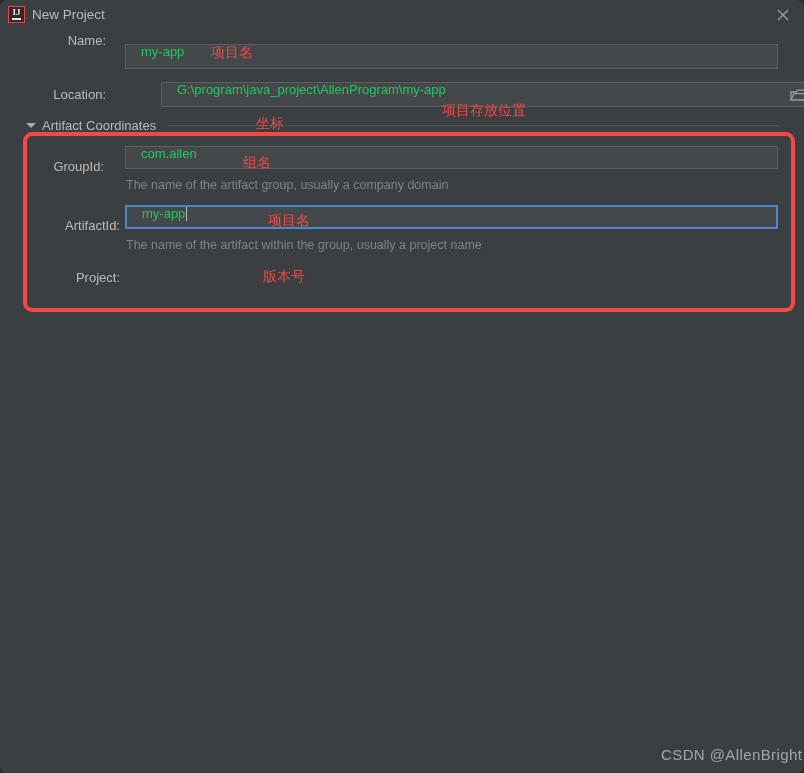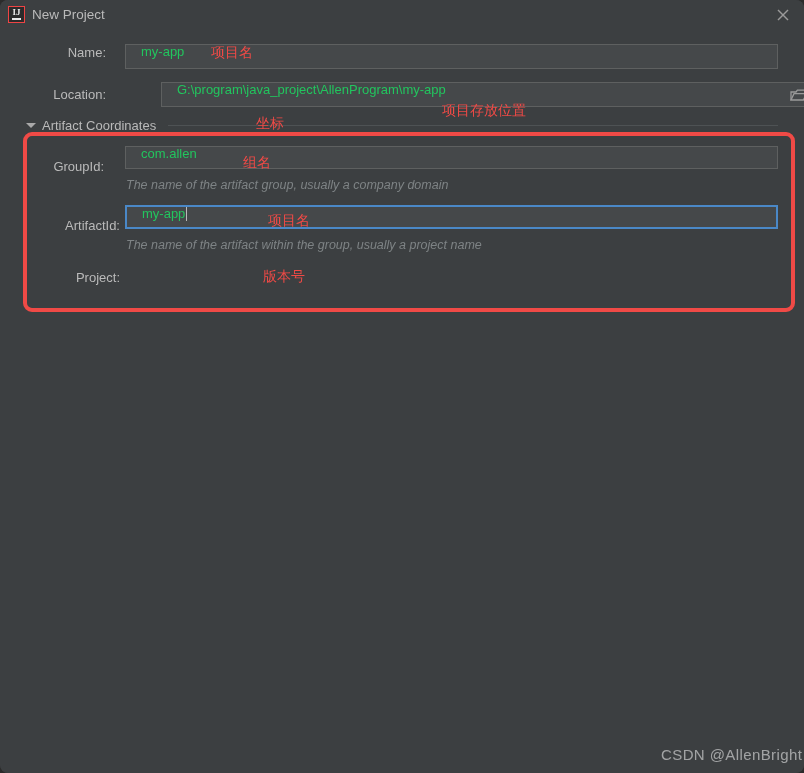--- a/index.html
+++ b/index.html
@@ -113,21 +113,20 @@
     background: #BABABA;
     margin-left: 1px;
   }
   .hint-text {
     position: absolute;
     font-size: 12.5px;
     color: #7E8385;
     white-space: nowrap;
     height: 16px;
     line-height: 16px;
-    font-style: italic;
   }
 
   
   #browse-icon {
     position: absolute;
     right: 6px;
     top: 50%;
     transform: translateY(-50%);
     width: 17px; height: 14px;
     cursor: pointer;
@@ -219,21 +218,21 @@
     </div>
     <div id="window-title">New Project</div>
     <div id="close-button">
       <svg width="22" height="22" viewBox="0 0 22 22">
         <line x1="6" y1="6" x2="16" y2="16" stroke="#9A9A9A" stroke-width="1.4"></line>
         <line x1="16" y1="6" x2="6" y2="16" stroke="#9A9A9A" stroke-width="1.4"></line>
       </svg>
     </div>
   </div>
 
-  <div class="field-label" style="left:14px; top:44px; width:92px;">Name:</div>
+  <div class="field-label" style="left:14px; top:32px; width:92px;">Name:</div>
   <div class="textfield" style="left:125px; top:44px; width:653px; height:25px;">
     <span>my-app</span>
   </div>
   <div class="annotation" style="left:211px; top:42px;">项目名</div>
 
   <div class="field-label" style="left:14px; top:86px; width:92px;">Location:</div>
   <div class="textfield" style="left:125px; top:82px; width:653px; height:25px;margin-left:36px;">
     <span>G:\program\java_project\AllenProgram\my-app</span>
     <span id="browse-icon">
       <svg width="17" height="14" viewBox="0 0 17 14">

